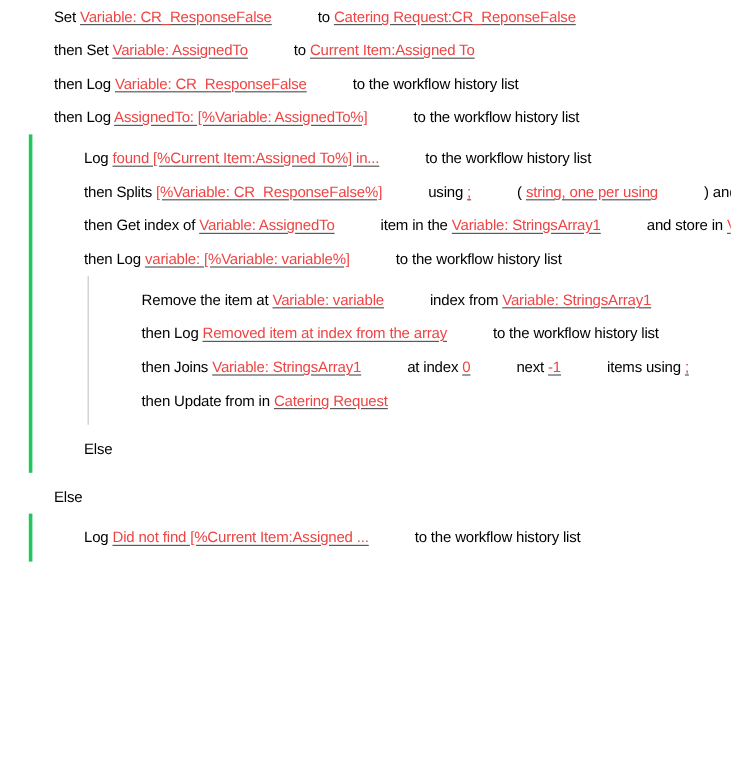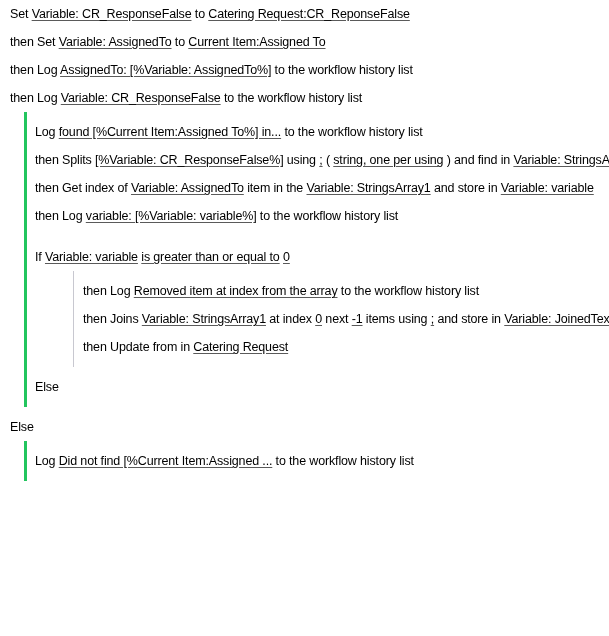--- a/index.html
+++ b/index.html
@@ -58,44 +58,44 @@
   .gap-top { margin-top: 13px; }
   .gap-small { margin-top: 6px; }
   .block-pad { padding-top: 6px; padding-bottom: 6px; }
 
   
   .tok {
     text-decoration: underline;
     text-decoration-color: #5a5a5a;
     text-underline-offset: 2px;
     cursor: pointer;
-    color: #000000;
+    color: #ef4444;
   }
-  .plain { text-decoration: none; }
+  .plain { text-decoration: none; margin-left: 35px; }
 </style>
 </head>
 <body>
 
 <div id="workflow">
 
   <div class="step lvl0"><span class="plain">Set </span><span class="tok">Variable: CR_ResponseFalse</span><span class="plain"> to </span><span class="tok">Catering Request:CR_ReponseFalse</span></div>
   <div class="step lvl0"><span class="plain">then Set </span><span class="tok">Variable: AssignedTo</span><span class="plain"> to </span><span class="tok">Current Item:Assigned To</span></div>
+  <div class="step lvl0"><span class="plain">then Log </span><span class="tok">Variable: CR_ResponseFalse</span><span class="plain"> to the workflow history list</span></div>
   <div class="step lvl0"><span class="plain">then Log </span><span class="tok">AssignedTo: [%Variable: AssignedTo%]</span><span class="plain"> to the workflow history list</span></div>
-  <div class="step lvl0"><span class="plain">then Log </span><span class="tok">Variable: CR_ResponseFalse</span><span class="plain"> to the workflow history list</span></div>
 
 
   <div class="block lvl1-rule block-pad">
     <div class="step lvl1"><span class="plain">Log </span><span class="tok">found [%Current Item:Assigned To%] in...</span><span class="plain"> to the workflow history list</span></div>
     <div class="step lvl1"><span class="plain">then Splits </span><span class="tok">[%Variable: CR_ResponseFalse%]</span><span class="plain"> using </span><span class="tok">;</span><span class="plain"> ( </span><span class="tok">string, one per using</span><span class="plain"> ) and find in </span><span class="tok">Variable: StringsArray1</span></div>
     <div class="step lvl1"><span class="plain">then Get index of </span><span class="tok">Variable: AssignedTo</span><span class="plain"> item in the </span><span class="tok">Variable: StringsArray1</span><span class="plain"> and store in </span><span class="tok">Variable: variable</span></div>
     <div class="step lvl1"><span class="plain">then Log </span><span class="tok">variable: [%Variable: variable%]</span><span class="plain"> to the workflow history list</span></div>
 
-    <div class="step lvl1 gap-top"><span class="plain">If </span><span class="tok">Variable: variable</span><span class="plain"> </span><span class="tok">is greater than or equal to</span><span class="plain"> </span><span class="tok">0</span></div>
 
     <div class="block lvl2-rule block-pad">
+      <div class="step lvl2"><span class="plain">Remove the item at </span><span class="tok">Variable: variable</span><span class="plain"> index from </span><span class="tok">Variable: StringsArray1</span></div>
       <div class="step lvl2"><span class="plain">then Log </span><span class="tok">Removed item at index from the array</span><span class="plain"> to the workflow history list</span></div>
       <div class="step lvl2"><span class="plain">then Joins </span><span class="tok">Variable: StringsArray1</span><span class="plain"> at index </span><span class="tok">0</span><span class="plain"> next </span><span class="tok">-1</span><span class="plain"> items using </span><span class="tok">;</span><span class="plain"> and store in </span><span class="tok">Variable: JoinedText</span></div>
       <div class="step lvl2"><span class="plain">then Update from in </span><span class="tok">Catering Request</span></div>
     </div>
 
     <div class="step lvl1 gap-small"><span class="plain">Else</span></div>
 
   </div>
 
   <div class="step lvl0 gap-small"><span class="plain">Else</span></div>

